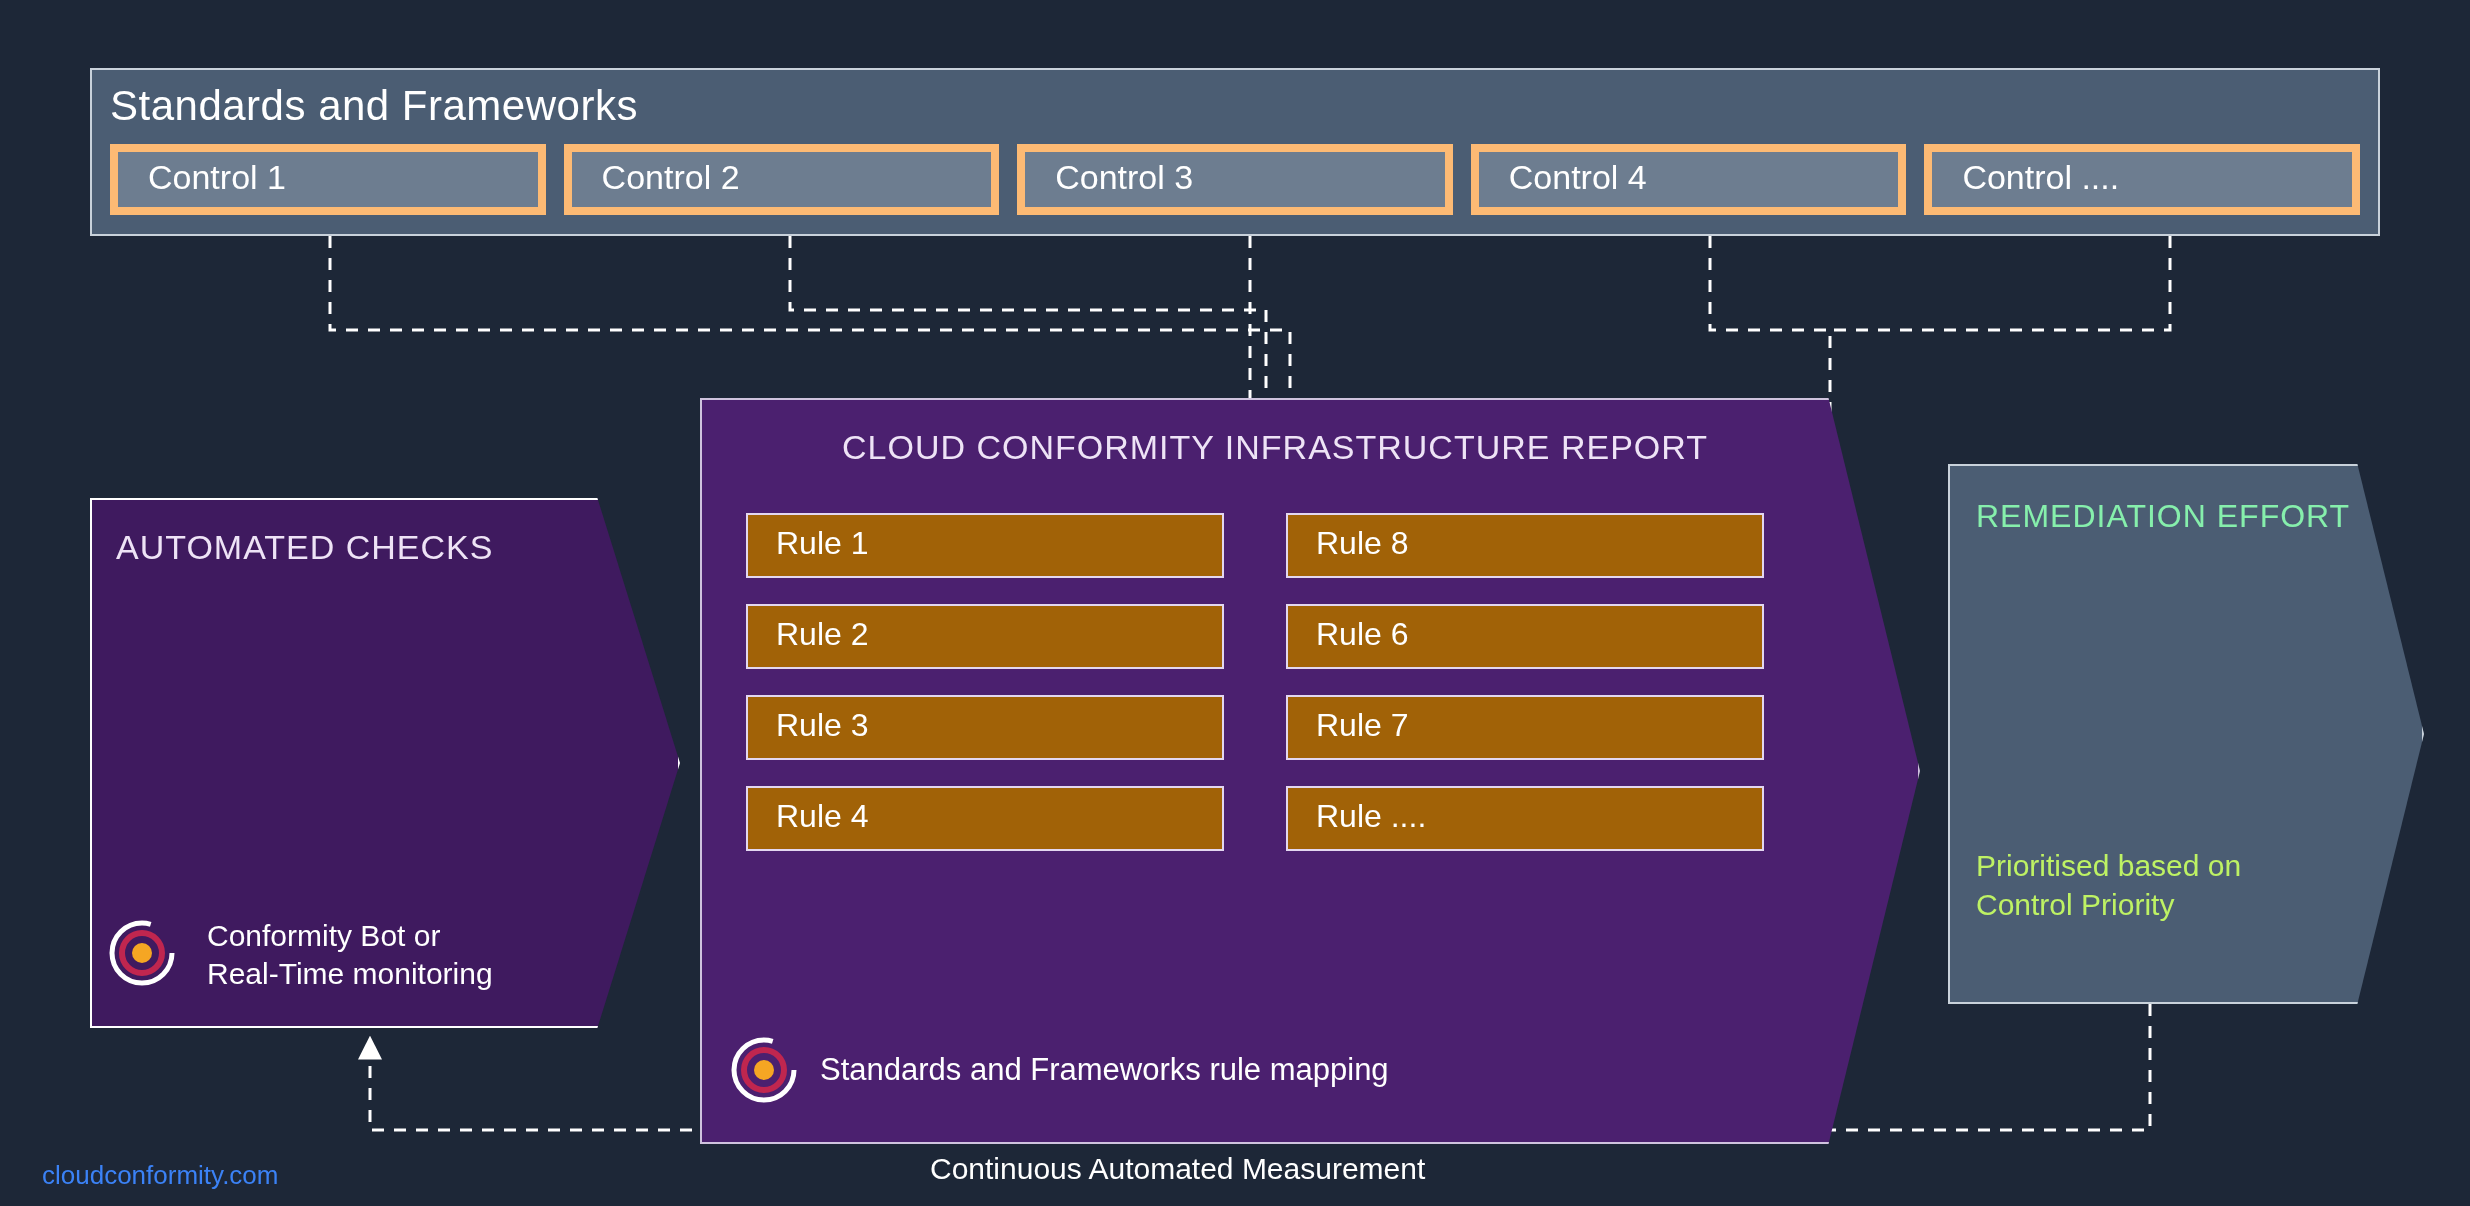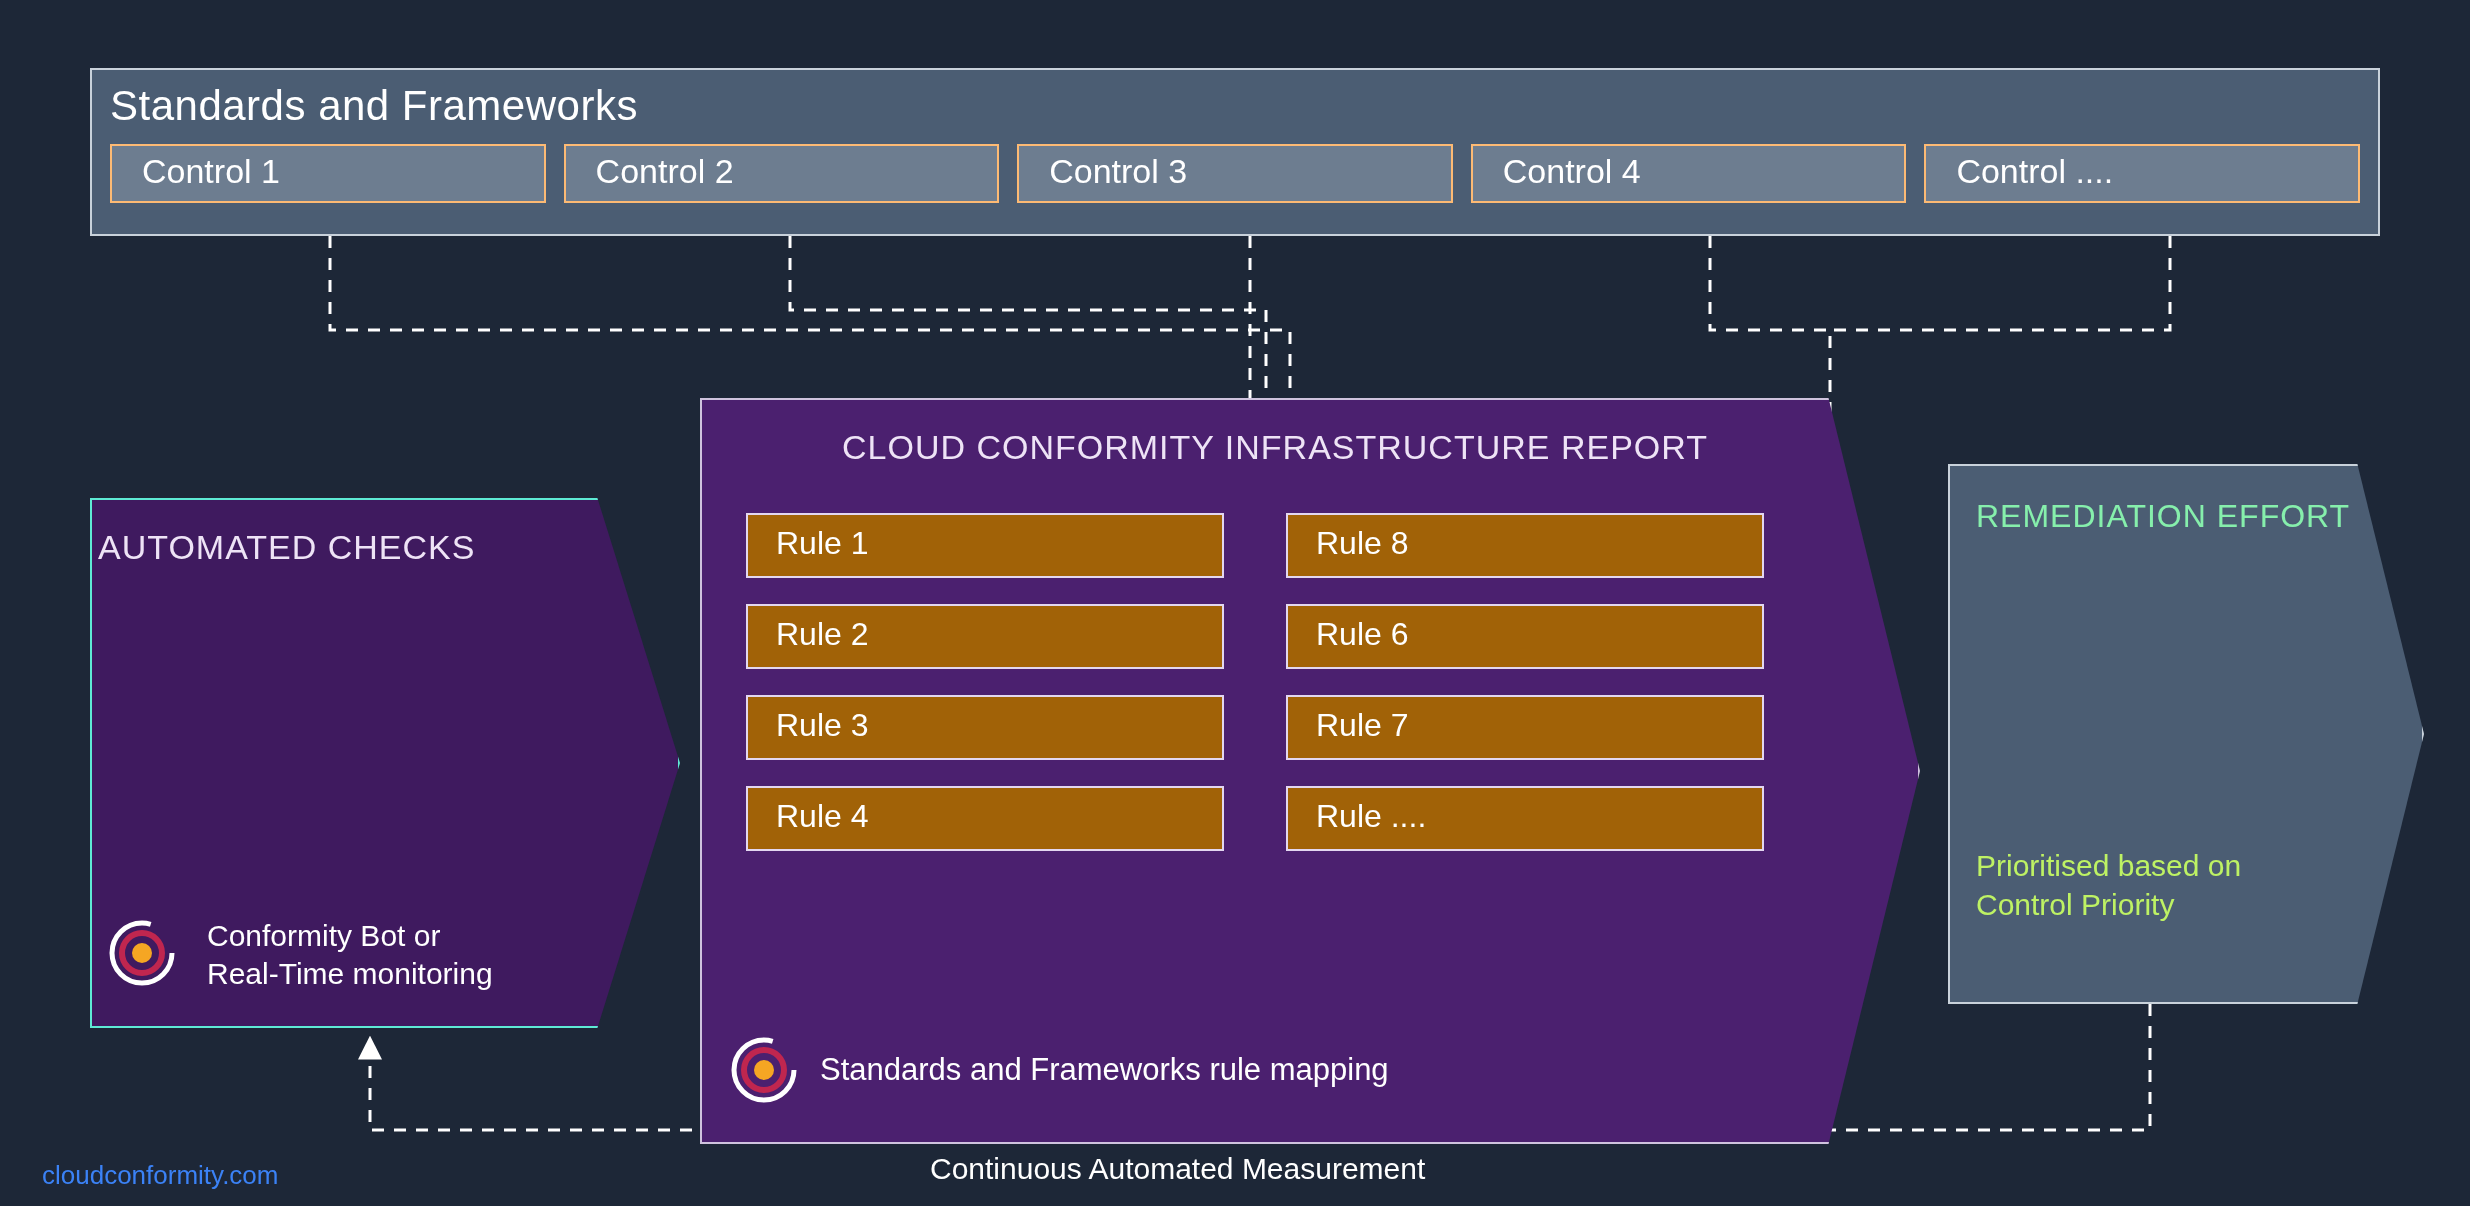--- a/index.html
+++ b/index.html
@@ -26,36 +26,36 @@
     font-weight: 400;
     font-size: 42px;
     color: #fff;
     margin-bottom: 14px;
     letter-spacing: 0.5px;
   }
   .controls-row { display: flex; gap: 18px; }
   .control {
     flex: 1;
     background: #6d7d90;
-    border: 2px solid #fdba74;
+    border: 8px solid #fdba74;
     color: #fff;
     font-size: 34px;
     padding: 6px 4px 10px 30px;
     font-weight: 400;
   }
 
   
   .auto-checks {
     position: absolute;
     left: 90px; top: 498px;
     width: 590px; height: 530px;
     background: #3f1a5f;
-    border: 2px solid #5eead4;
+    border: 2px solid #ffffff;
     clip-path: polygon(0 0, 86% 0, 100% 50%, 86% 100%, 0 100%);
-    padding: 28px 6px;
+    padding: 28px 24px;
   }
   .auto-checks .title {
     font-size: 34px;
     letter-spacing: 1px;
     color: #eee3f6;
     font-weight: 400;
   }
   .auto-checks .bot-row {
     position: absolute;
     left: 14px; bottom: 34px;

